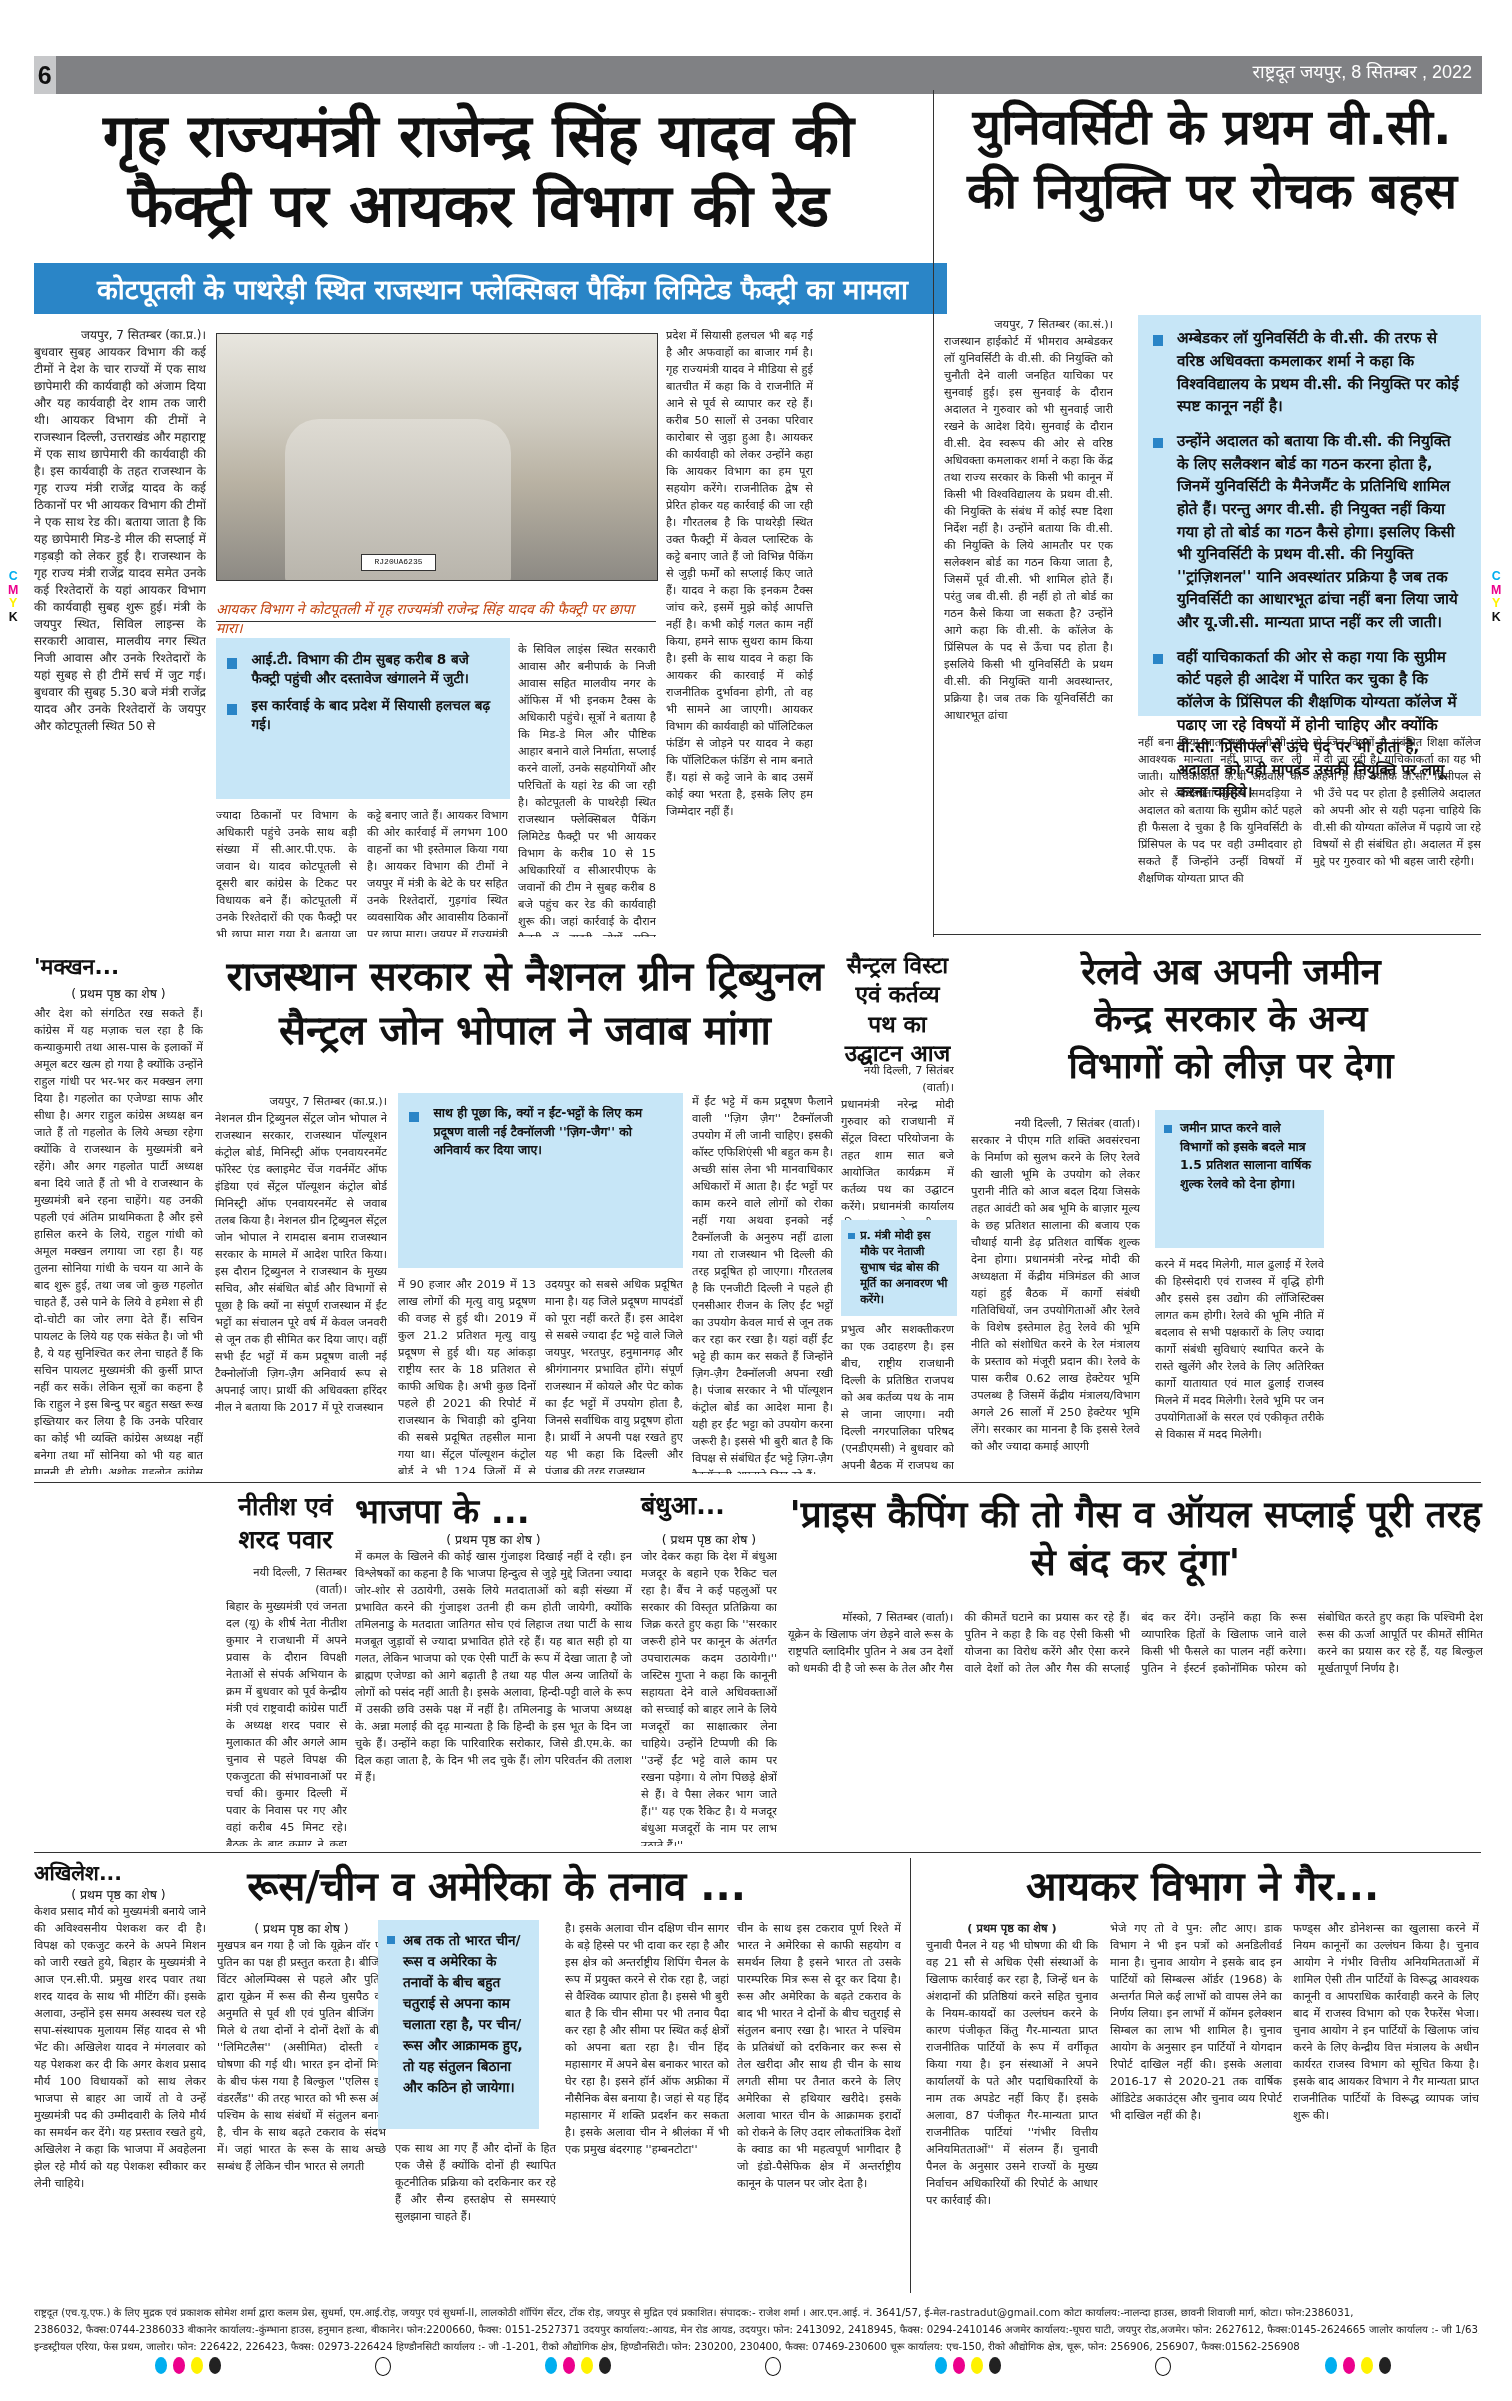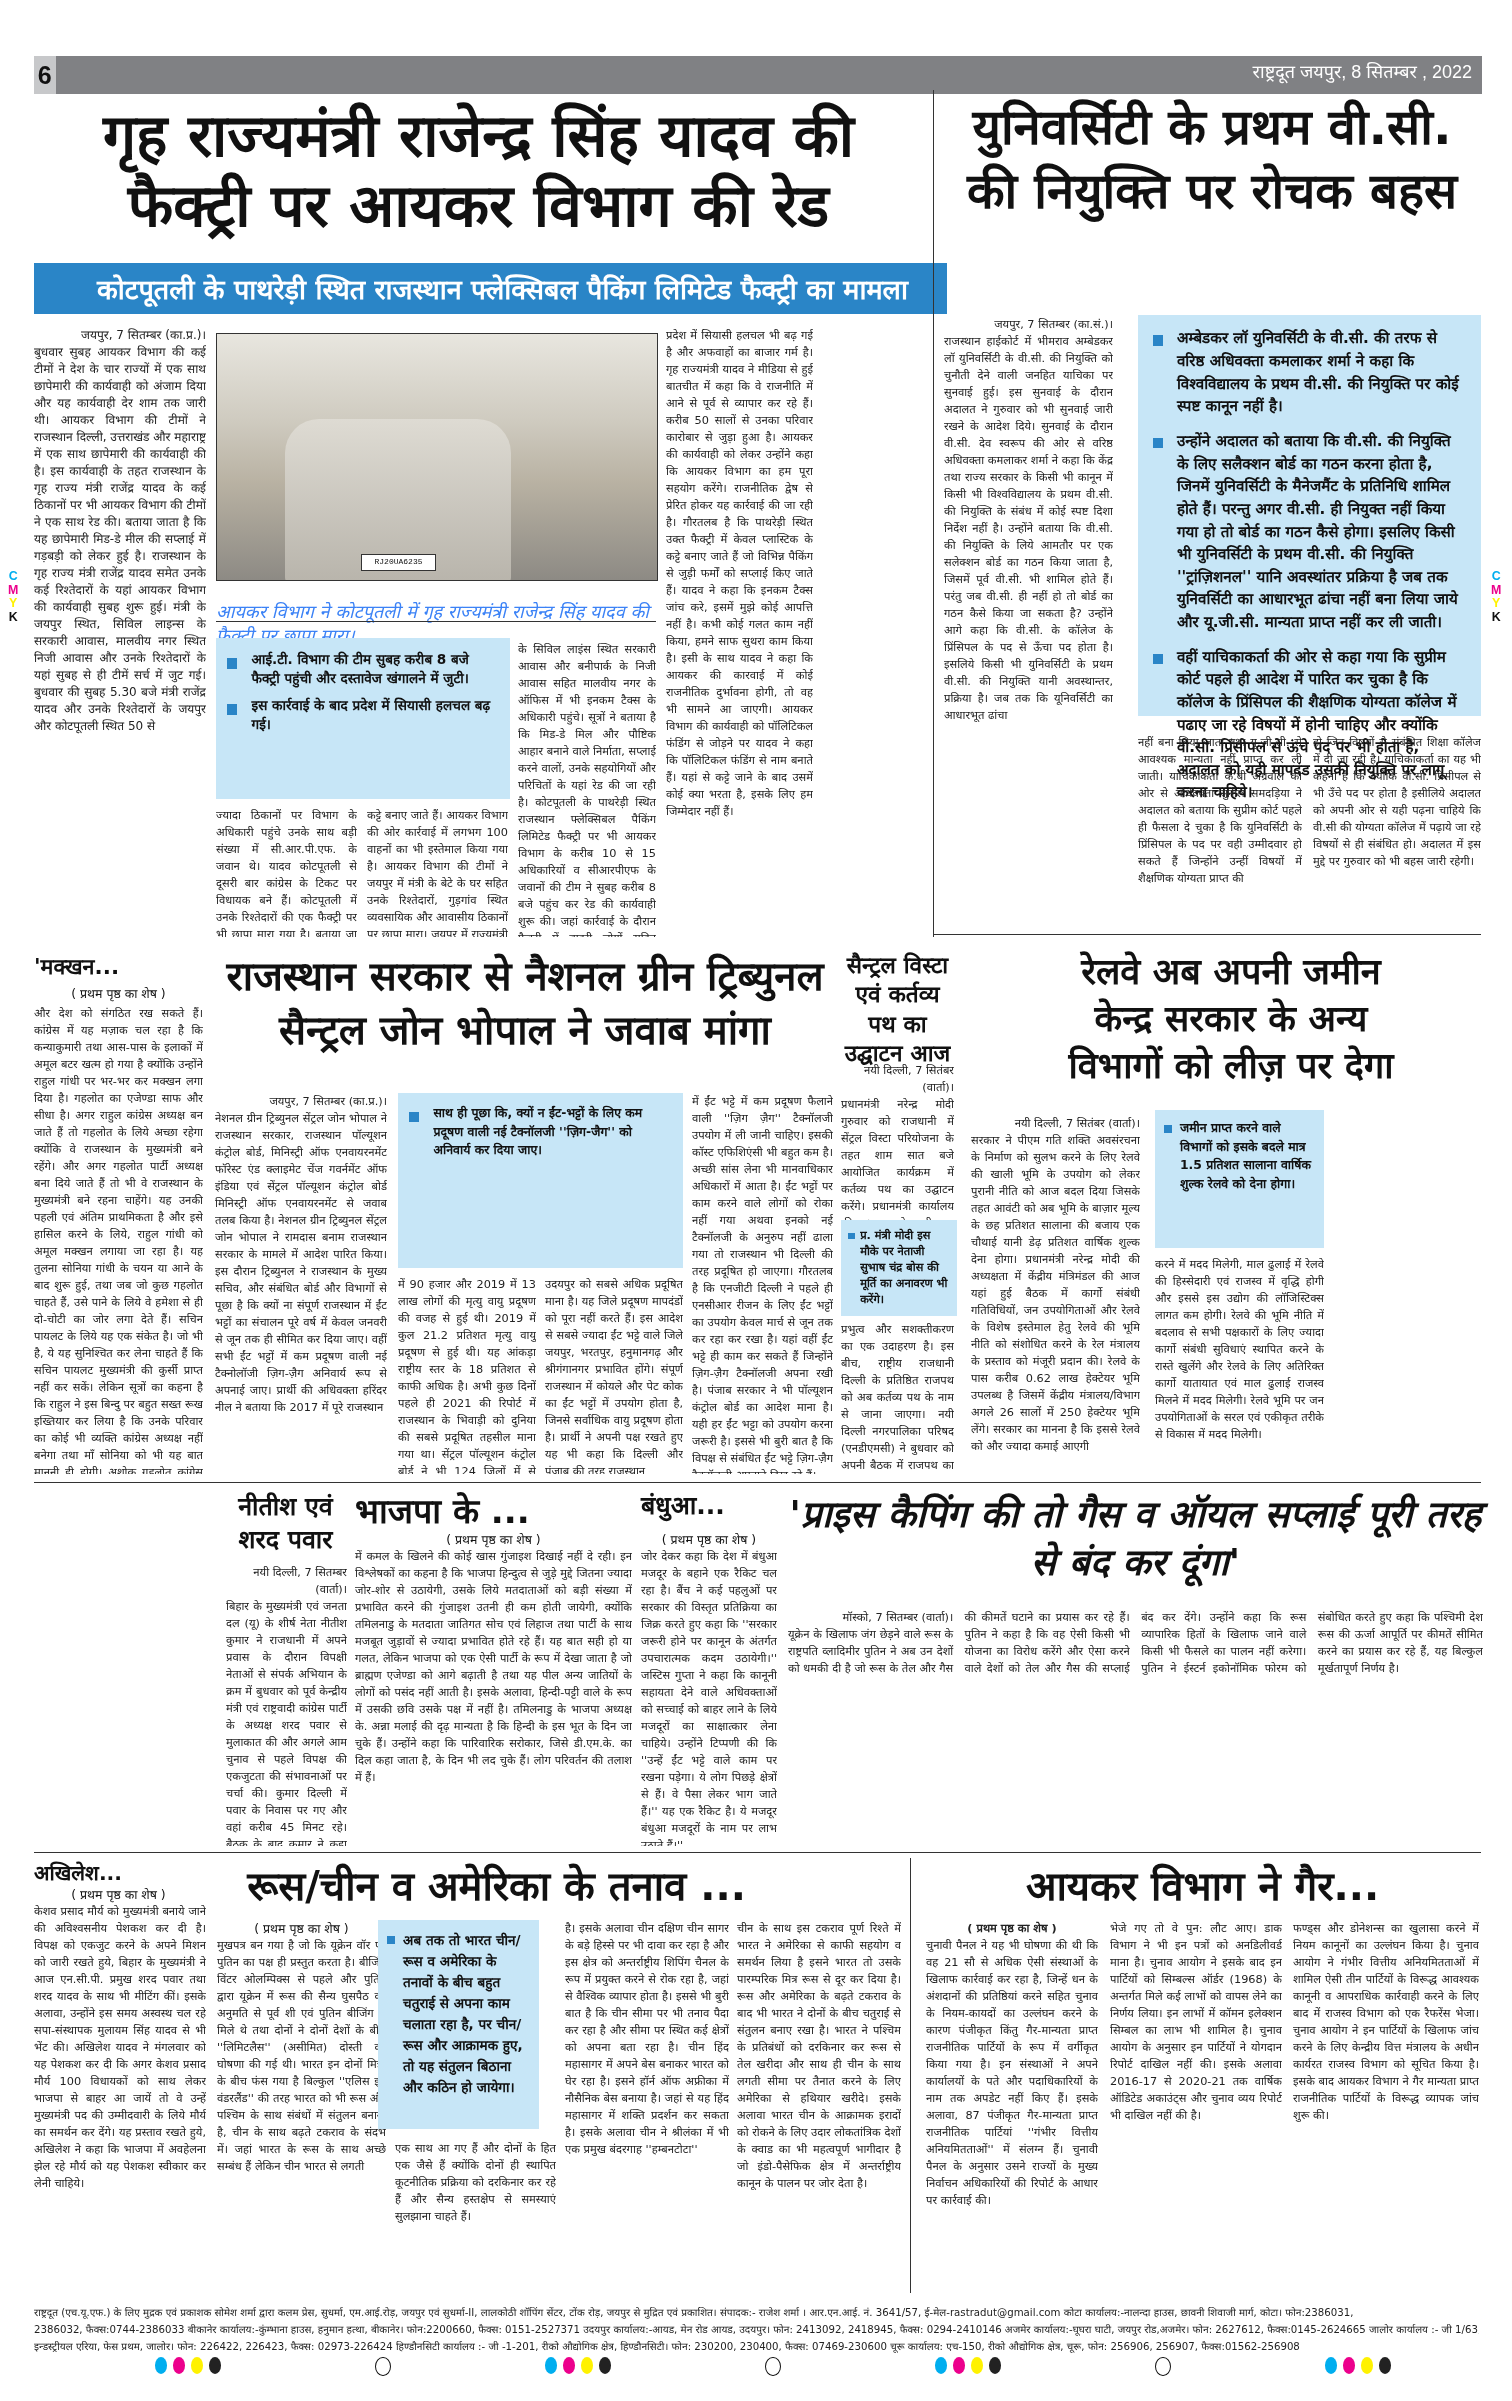--- a/index.html
+++ b/index.html
@@ -11,21 +11,21 @@
   .h1{font-family:"DejaVu Sans",sans-serif;font-weight:bold;color:#111;text-align:center;line-height:1.18;}
   .deck{left:34px;top:263px;width:889px;height:51px;background:#2a85c7;color:#fff;font:bold 27px "DejaVu Sans",sans-serif;display:flex;align-items:center;justify-content:center;padding-left:24px;}
   .col{font-size:11.3px;line-height:17px;text-align:justify;color:#222;overflow:hidden;}
   .col p{margin:0 0 0 0;text-indent:2em;}
   .box{background:#c7e6f7;padding:17px 17px;box-sizing:border-box;}
   .bul{display:flex;gap:14px;margin-bottom:16px;font-weight:bold;font-size:17px;line-height:25px;color:#111;}
   .bul .sq{flex:0 0 10.2px;height:10.2px;background:#2a85c7;margin-top:8px;}
   .photo{background:linear-gradient(180deg,#e8e6df 0%,#cfcbc0 35%,#b9b2a3 60%,#8d8a84 100%);border:1.1px solid #333;overflow:hidden;}
   .car{position:absolute;left:68px;top:85px;width:226px;height:169px;background:linear-gradient(180deg,#dedbd3,#b7b3aa);border-radius:34px 34px 11.3px 11.3px;}
   .plate{position:absolute;left:144px;top:220px;width:73px;height:14.7px;background:#fff;border:1.1px solid #333;font:8px "Liberation Mono",monospace;text-align:center;line-height:14.7px;}
-  .caption{font-style:italic;font-size:18px;color:#3b82f6;}
+  .caption{font-style:italic;font-size:14px;color:#c2410c;}
   .rule{background:#333;height:1.1px;}
   .vrule{background:#333;width:1.1px;}
   .kicker{font-weight:bold;font-size:25px;}
   .sub{font-size:12.4px;text-align:center;}
   .cmyk{font:bold 12.4px "Liberation Sans",sans-serif;line-height:13.6px;text-align:center;}
   .dot{display:inline-block;width:12.4px;height:17px;border-radius:50%;margin:0 2.8px;}
   .reg{display:inline-block;width:13.6px;height:17px;border:1.7px solid #111;border-radius:50%;position:relative;}
   .footer{left:34px;top:2304px;width:1445px;font-size:10.2px;line-height:17px;color:#222;}
 </style>
 </head>
@@ -173,21 +173,21 @@
 <div class="abs col" style="left:34px;top:1491px;width:181px;height:356px;"></div>
 
 <div class="abs h1" style="left:355px;top:1491px;text-align:left;font-size:34px;">भाजपा के ...</div>
 <div class="abs sub" style="left:355px;top:1531px;width:277px;">( प्रथम पृष्ठ का शेष )</div>
 <div class="abs col" style="left:355px;top:1548px;width:277px;height:298px;">में कमल के खिलने की कोई खास गुंजाइश दिखाई नहीं दे रही। इन विश्लेषकों का कहना है कि भाजपा हिन्दुत्व से जुड़े मुद्दे जितना ज्यादा जोर-शोर से उठायेगी, उसके लिये मतदाताओं को बड़ी संख्या में प्रभावित करने की गुंजाइश उतनी ही कम होती जायेगी, क्योंकि तमिलनाडु के मतदाता जातिगत सोच एवं लिहाज तथा पार्टी के साथ मजबूत जुड़ावों से ज्यादा प्रभावित होते रहे हैं। यह बात सही हो या गलत, लेकिन भाजपा को एक ऐसी पार्टी के रूप में देखा जाता है जो ब्राह्मण एजेण्डा को आगे बढ़ाती है तथा यह पील अन्य जातियों के लोगों को पसंद नहीं आती है। इसके अलावा, हिन्दी-पट्टी वाले के रूप में उसकी छवि उसके पक्ष में नहीं है। तमिलनाडु के भाजपा अध्यक्ष के. अन्ना मलाई की दृढ़ मान्यता है कि हिन्दी के इस भूत के दिन जा चुके हैं। उन्होंने कहा कि पारिवारिक सरोकार, जिसे डी.एम.के. का दिल कहा जाता है, के दिन भी लद चुके हैं। लोग परिवर्तन की तलाश में हैं।</div>
 
 <div class="abs h1" style="left:641px;top:1491px;text-align:left;font-size:25px;">बंधुआ...</div>
 <div class="abs sub" style="left:641px;top:1531px;width:136px;">( प्रथम पृष्ठ का शेष )</div>
 <div class="abs col" style="left:641px;top:1548px;width:136px;height:298px;">जोर देकर कहा कि देश में बंधुआ मजदूर के बहाने एक रैकिट चल रहा है। बैंच ने कई पहलुओं पर सरकार की विस्तृत प्रतिक्रिया का जिक्र करते हुए कहा कि ''सरकार जरूरी होने पर कानून के अंतर्गत उपचारात्मक कदम उठायेगी।'' जस्टिस गुप्ता ने कहा कि कानूनी सहायता देने वाले अधिवक्ताओं को सच्चाई को बाहर लाने के लिये मजदूरों का साक्षात्कार लेना चाहिये। उन्होंने टिप्पणी की कि ''उन्हें ईंट भट्टे वाले काम पर रखना पड़ेगा। ये लोग पिछड़े क्षेत्रों से हैं। वे पैसा लेकर भाग जाते हैं।'' यह एक रैकिट है। ये मजदूर बंधुआ मजदूरों के नाम पर लाभ उठाते हैं।''</div>
 
-<div class="abs h1" style="left:788px;top:1491px;width:695px;font-size:37px;line-height:1.3;font-style:italic;">'प्राइस कैपिंग की तो गैस व ऑयल सप्लाई पूरी तरह से बंद कर दूंगा'</div>
+<div class="abs h1" style="left:788px;top:1491px;width:695px;font-size:37px;line-height:1.3;">'प्राइस कैपिंग की तो गैस व ऑयल सप्लाई पूरी तरह से बंद कर दूंगा'</div>
 <div class="abs col" style="left:788px;top:1609px;width:695px;height:237px;column-count:4;column-gap:11.3px;">
   <p style="text-align:right">मॉस्को, 7 सितम्बर (वार्ता)।</p>
   <p style="text-indent:0">यूक्रेन के खिलाफ जंग छेड़ने वाले रूस के राष्ट्रपति व्लादिमीर पुतिन ने अब उन देशों को धमकी दी है जो रूस के तेल और गैस की कीमतें घटाने का प्रयास कर रहे हैं। पुतिन ने कहा है कि वह ऐसी किसी भी योजना का विरोध करेंगे और ऐसा करने वाले देशों को तेल और गैस की सप्लाई बंद कर देंगे। उन्होंने कहा कि रूस व्यापारिक हितों के खिलाफ जाने वाले किसी भी फैसले का पालन नहीं करेगा। पुतिन ने ईस्टर्न इकोनॉमिक फोरम को संबोधित करते हुए कहा कि पश्चिमी देश रूस की ऊर्जा आपूर्ति पर कीमतें सीमित करने का प्रयास कर रहे हैं, यह बिल्कुल मूर्खतापूर्ण निर्णय है।</p>
 </div>
 
 <div class="abs rule" style="left:34px;top:1852px;width:1447px;"></div>
 
 <div class="abs kicker" style="left:34px;top:1858px;font-size:20.3px;">अखिलेश...</div>
 <div class="abs sub" style="left:34px;top:1886px;width:169px;">( प्रथम पृष्ठ का शेष )</div>
 <div class="abs col" style="left:34px;top:1903px;width:172px;height:390px;">केशव प्रसाद मौर्य को मुख्यमंत्री बनाये जाने की अविश्वसनीय पेशकश कर दी है। विपक्ष को एकजुट करने के अपने मिशन को जारी रखते हुये, बिहार के मुख्यमंत्री ने आज एन.सी.पी. प्रमुख शरद पवार तथा शरद यादव के साथ भी मीटिंग कीं। इसके अलावा, उन्होंने इस समय अस्वस्थ चल रहे सपा-संस्थापक मुलायम सिंह यादव से भी भेंट की। अखिलेश यादव ने मंगलवार को यह पेशकश कर दी कि अगर केशव प्रसाद मौर्य 100 विधायकों को साथ लेकर भाजपा से बाहर आ जायें तो वे उन्हें मुख्यमंत्री पद की उम्मीदवारी के लिये मौर्य का समर्थन कर देंगे। यह प्रस्ताव रखते हुये, अखिलेश ने कहा कि भाजपा में अवहेलना झेल रहे मौर्य को यह पेशकश स्वीकार कर लेनी चाहिये।</div>

